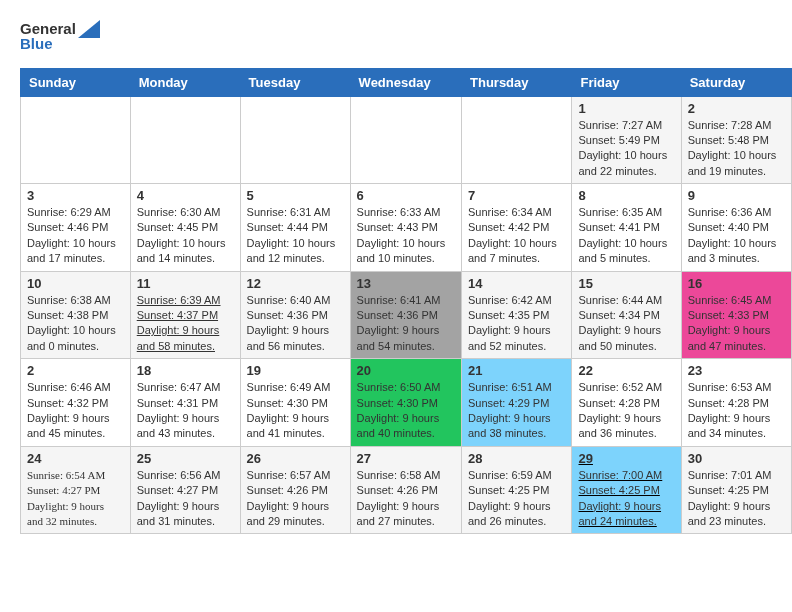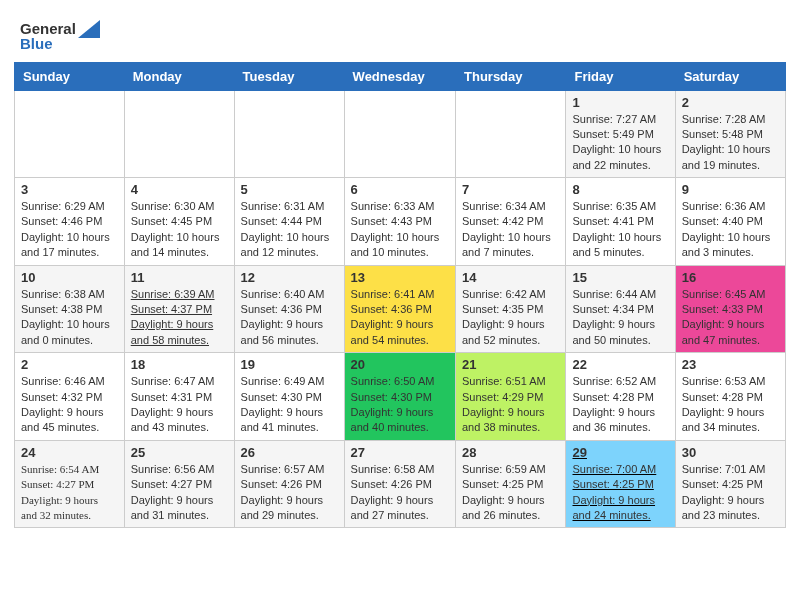--- a/index.html
+++ b/index.html
@@ -2,21 +2,21 @@
 <html><head>
   <meta charset="utf-8">
   <style>
     * { box-sizing: border-box; margin: 0; padding: 0; }
     body { font-family: Arial, sans-serif; background: #fff; width: 792px; min-height: 612px; }
     .header { padding: 20px 20px 5px 20px; display: flex; align-items: flex-start; justify-content: space-between; }
     .logo { display: flex; align-items: center; gap: 0; }
     .title-block { text-align: right; }
     .month-title { font-size: 36px; font-weight: bold; color: #333; }
     .location { font-size: 16px; color: #555; margin-top: 2px; }
-    .calendar { width: 100%; border-collapse: collapse; margin: 4px; }
+    .calendar { width: 100%; border-collapse: collapse; margin: 10px; }
     .calendar th { background: #2a6ebb; color: white; text-align: left; padding: 6px 8px; font-size: 13px; font-weight: bold; border: 1px solid #2a6ebb; }
     .calendar td { border: 1px solid #ccc; vertical-align: top; padding: 4px 6px; width: 113px; min-height: 80px; background: #fff; }
     .calendar tr:nth-child(odd) td { background: #f5f5f5; }
     .calendar tr:nth-child(even) td { background: #fff; }
     .day-num { font-weight: bold; font-size: 13px; color: #333; display: block; margin-bottom: 2px; }
     .day-info { font-size: 11px; color: #333; line-height: 1.4; }
     .empty-cell { background: #fff !important; }
     table { width: 100%; }
     .calendar-wrapper { padding: 0 10px 10px 10px; }
   </style>
@@ -142,21 +142,21 @@
 Daylight: 9 hours
 and 58 minutes.</div>
           </td>
           <td style="background: rgb(245, 245, 245);">
             <span class="day-num">12</span>
             <div class="day-info" style="white-space: pre-line;">Sunrise: 6:40 AM
 Sunset: 4:36 PM
 Daylight: 9 hours
 and 56 minutes.</div>
           </td>
-          <td style="background: #fde047;">
+          <td style="background: #a3a3a3;">
             <span class="day-num">13</span>
             <div class="day-info" style="white-space: pre-line;">Sunrise: 6:41 AM
 Sunset: 4:36 PM
 Daylight: 9 hours
 and 54 minutes.</div>
           </td>
           <td style="background: rgb(245, 245, 245);">
             <span class="day-num">14</span>
             <div class="day-info" style="white-space: pre-line;">Sunrise: 6:42 AM
 Sunset: 4:35 PM
@@ -200,21 +200,21 @@
 Daylight: 9 hours
 and 41 minutes.</div>
           </td>
           <td style="background: #22c55e;">
             <span class="day-num">20</span>
             <div class="day-info" style="white-space: pre-line;">Sunrise: 6:50 AM
 Sunset: 4:30 PM
 Daylight: 9 hours
 and 40 minutes.</div>
           </td>
-          <td style="background: #bef264;">
+          <td style="background: #7dd3fc;">
             <span class="day-num">21</span>
             <div class="day-info" style="white-space: pre-line;">Sunrise: 6:51 AM
 Sunset: 4:29 PM
 Daylight: 9 hours
 and 38 minutes.</div>
           </td>
           <td style="background: rgb(255, 255, 255);">
             <span class="day-num">22</span>
             <div class="day-info" style="white-space: pre-line;">Sunrise: 6:52 AM
 Sunset: 4:28 PM

